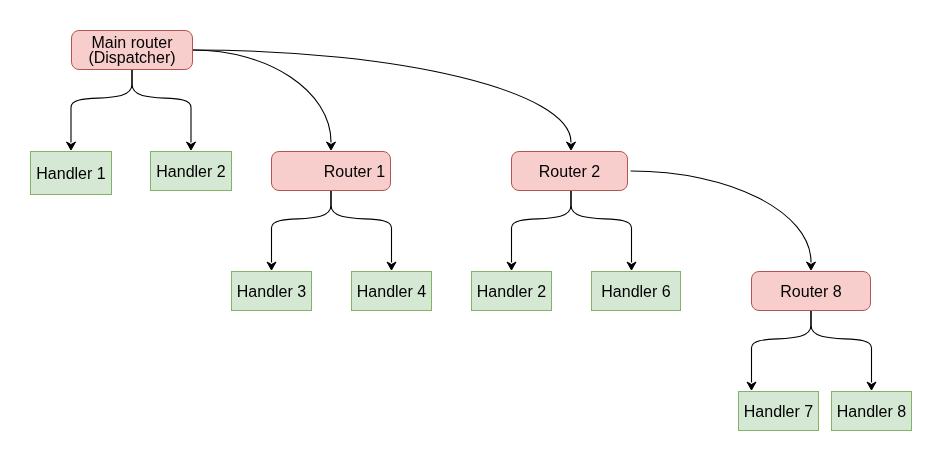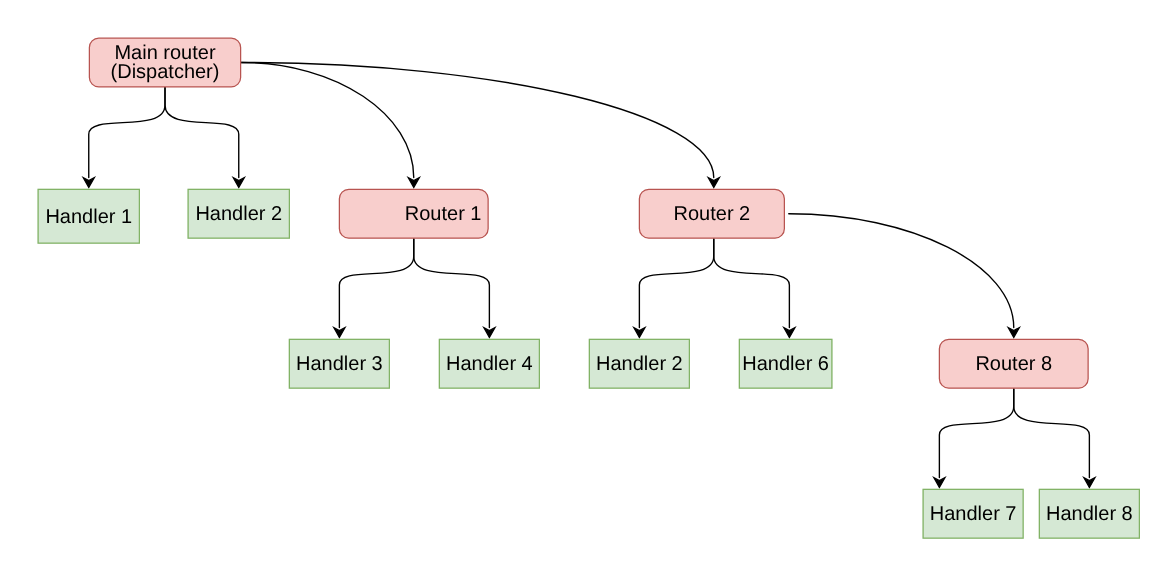--- a/index.html
+++ b/index.html
@@ -96,19 +96,19 @@
   <div id="nodes-layer">
       <div class="node router" style="left: 71px; top: 30px; width: 122px; height: 40px;">Main router
 (Dispatcher)</div>
       <div class="node handler" style="left: 30px; top: 151px; width: 82px; height: 44px;">Handler 1</div>
       <div class="node handler" style="left: 150px; top: 151px; width: 82px; height: 40px;">Handler 2</div>
       <div class="node router" style="left: 271px; top: 151px; width: 120px; height: 40px; padding-left: 47px;">Router 1</div>
       <div class="node router" style="left: 511px; top: 151px; width: 117px; height: 40px;">Router 2</div>
       <div class="node handler" style="left: 231px; top: 271px; width: 81px; height: 40px;">Handler 3</div>
       <div class="node handler" style="left: 351px; top: 271px; width: 81px; height: 40px;">Handler 4</div>
       <div class="node handler" style="left: 471px; top: 271px; width: 81px; height: 40px;">Handler 2</div>
-      <div class="node handler" style="left: 591px; top: 271px; width: 75px; height: 40px;">Handler 6</div>
+      <div class="node handler" style="left: 591px; top: 271px; width: 90px; height: 40px;">Handler 6</div>
       <div class="node router" style="left: 751px; top: 271px; width: 120px; height: 40px;">Router 8</div>
       <div class="node handler" style="left: 711px; top: 391px; width: 81px; height: 40px; margin-left: 27px;">Handler 7</div>
       <div class="node handler" style="left: 831px; top: 391px; width: 81px; height: 40px;">Handler 8</div>
     </div>
 
 </div>
 
 </body></html>

